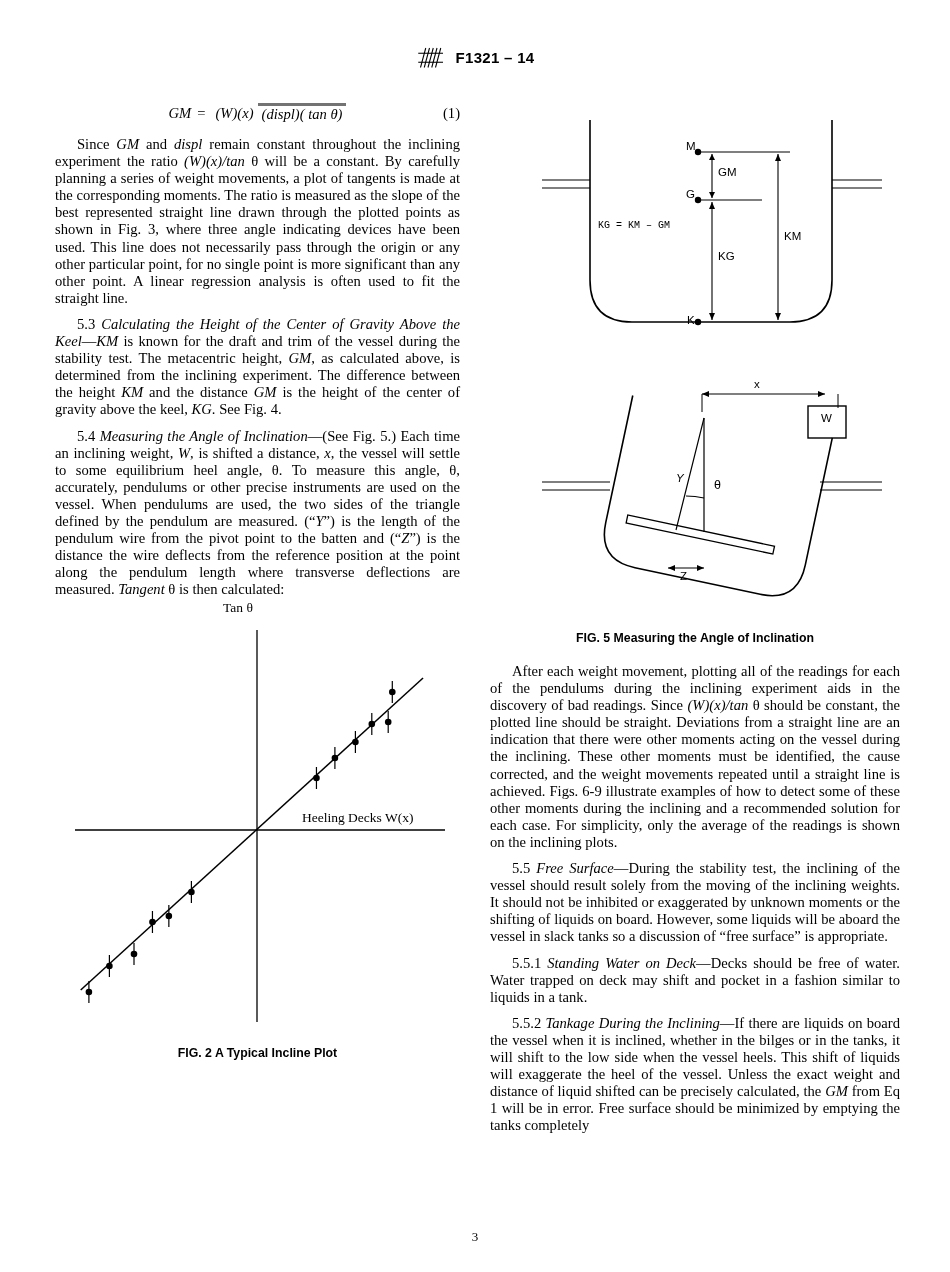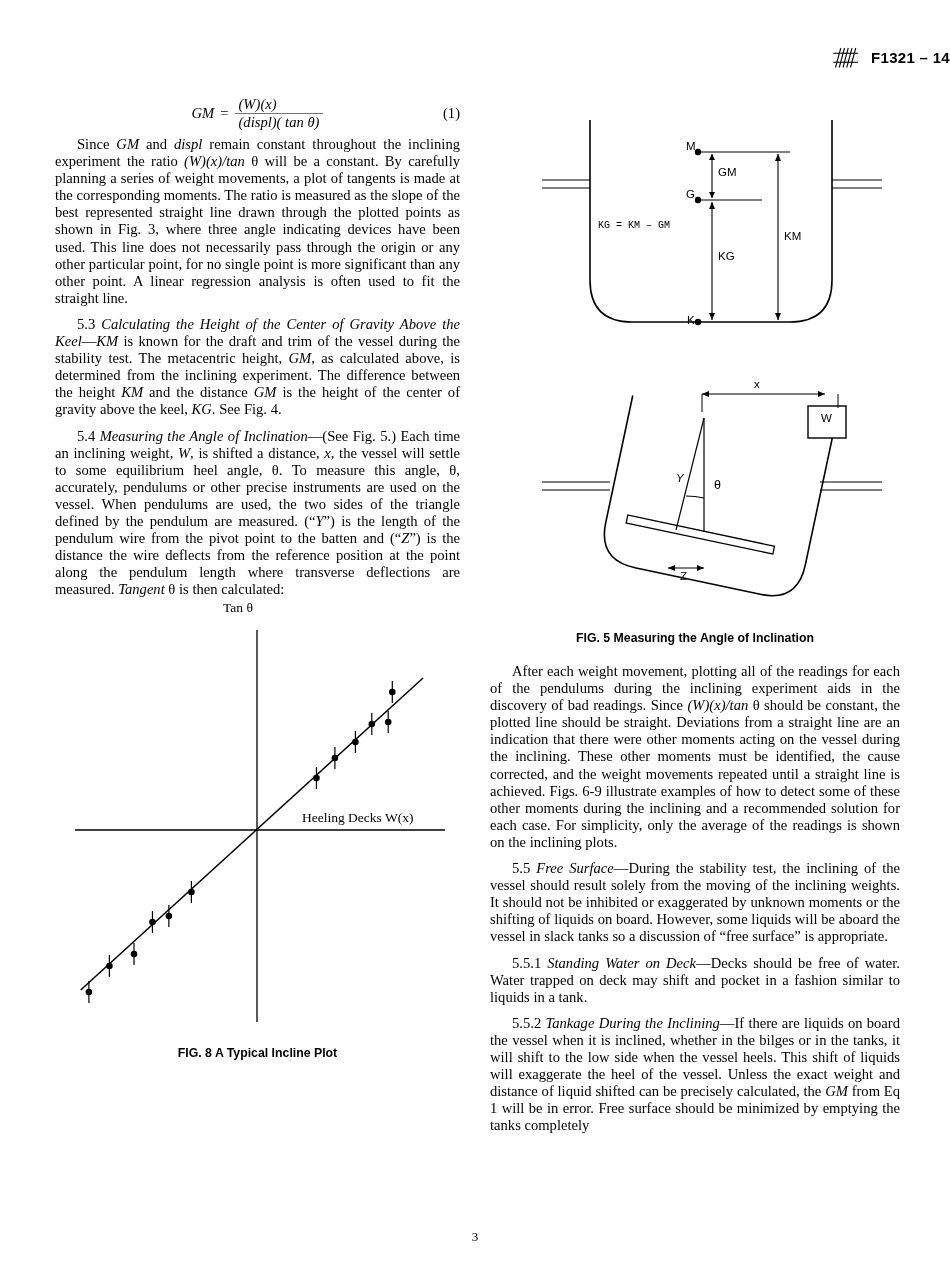--- a/index.html
+++ b/index.html
@@ -10,21 +10,21 @@
     font-family: "Liberation Serif", serif;
     color: #000000;
     position: relative;
     overflow: hidden;
   }
   .page { position: relative; width: 950px; height: 1272px; }
 
   
   .header {
     position: absolute; top: 44px; left: 0; width: 950px;
-    text-align: right;
+    text-align: center;
   }
   .header-inner { display: inline-flex; align-items: center; gap: 10px; }
   .astm-logo { width: 30px; height: 26px; display:block; }
   .header-title {
     font-family: "Liberation Sans", sans-serif;
     font-weight: bold; font-size: 15px; letter-spacing: 0.3px;
   }
 
   
   .col-left {
@@ -45,23 +45,23 @@
   .ital { font-style: italic; }
   .ref { color: #000000; }
 
   
   .eq-row {
     position: relative;
     display: flex; align-items: center; justify-content: center;
     font-size: 14.6px;
   }
   .eq-num { position: absolute; right: 0; font-size: 14.6px; }
-  .frac { display: inline-flex; flex-direction: column; vertical-align: middle; }
+  .frac { display: inline-flex; flex-direction: row; align-items: center; vertical-align: middle; }
   .frac .num { padding: 0 4px; }
-  .frac .den { padding: 0 4px; border-top: 1px solid #737373; }
+  .frac .den { padding: 0 4px; border-top: 3px solid #737373; }
 
   
   .fig-caption {
     font-family: "Liberation Sans", sans-serif;
     font-weight: bold; font-size: 12.3px;
     text-align: center;
   }
 
   
   .page-num {
@@ -145,21 +145,21 @@
             <line x1="316.8" x2="316.8" y1="111" y2="133" stroke="#000" stroke-width="1.2"></line>
             <circle cx="316.8" cy="122" r="3.3" fill="#000"></circle>
             <line x1="333.20000000000005" x2="333.20000000000005" y1="109" y2="131" stroke="#000" stroke-width="1.2"></line>
             <circle cx="333.20000000000005" cy="120" r="3.3" fill="#000"></circle>
             <line x1="337.29999999999995" x2="337.29999999999995" y1="79" y2="100.99999999999999" stroke="#000" stroke-width="1.2"></line>
             <circle cx="337.29999999999995" cy="90" r="3.3" fill="#000"></circle>
           </g>
       </svg>
       <div style="position:absolute;left:168px;top:-2px;font-size:13.5px;">Tan θ</div>
       <div style="position:absolute;left:247px;top:208px;font-size:13.5px;">Heeling Decks W(x)</div>
-      <div class="fig-caption" style="margin-top:4px;">FIG. 8  A Typical Incline Plot</div>
+      <div class="fig-caption" style="margin-top:4px;">FIG. 2  A Typical Incline Plot</div>
     </div>
   </div>
 
   <div class="col-right">
 
     <div class="fig-wrap">
       <svg width="410" height="260" viewBox="0 0 410 260">
 
         <path d="M100 30 L100 190 Q100 232 142 232 L300 232 Q342 232 342 190 L342 30" fill="none" stroke="#000" stroke-width="1.6"></path>
 

